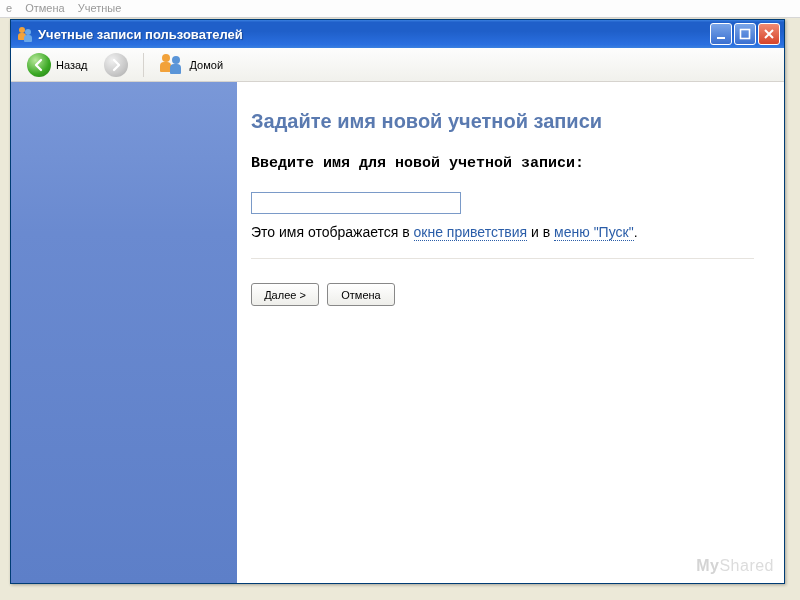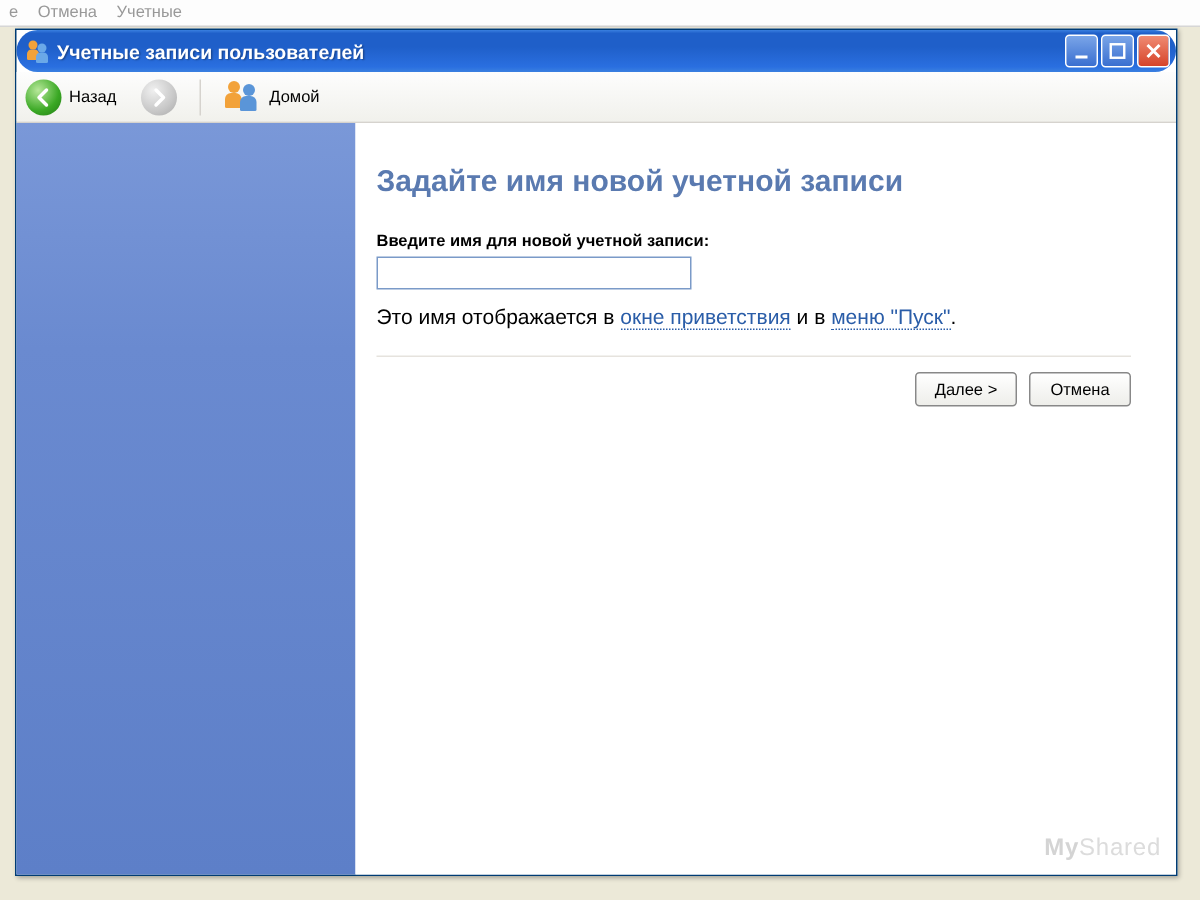--- a/index.html
+++ b/index.html
@@ -36,21 +36,20 @@
     }
     .titlebar {
       height: 28px;
       background: linear-gradient(to bottom, #3a80e0 0%, #1f5fc9 8%, #1f5fc9 40%, #2a6fe0 88%, #3a80e0 100%);
       display: flex;
       align-items: center;
       padding: 0 4px 0 6px;
       color: #fff;
       font-weight: bold;
       font-size: 13px;
-      border-radius: 14px;
     }
     .title-icon {
       width: 16px; height: 16px; margin-right: 5px;
       position: relative;
     }
     .title-icon .head { width:6px; height:6px; border-radius:50%; position:absolute; }
     .title-icon .h1 { background:#f2a23a; left:2px; top:1px; }
     .title-icon .h2 { background:#6aa8e8; left:8px; top:3px; }
     .title-icon .body { width:8px; height:7px; border-radius:3px 3px 1px 1px; position:absolute; }
     .title-icon .b1 { background:#f2a23a; left:1px; top:7px; }
@@ -66,21 +65,21 @@
       cursor: pointer;
     }
     .win-min, .win-max { background: linear-gradient(to bottom, #7aa5e8, #3a6fd0); }
     .win-close { background: linear-gradient(to bottom, #f08b73, #d6442a); }
     .win-btn svg { width: 12px; height: 12px; }
     .toolbar {
       height: 34px;
       background: linear-gradient(to bottom, #fdfdfd, #f1f1ec);
       border-bottom: 1px solid #d6d3ce;
       display: flex; align-items: center;
-      padding: 0 2px;
+      padding: 0 12px;
       gap: 8px;
     }
     .tb-btn { display: flex; align-items: center; gap: 5px; padding: 2px 4px; cursor: pointer; }
     .circle-btn {
       width: 24px; height: 24px; border-radius: 50%;
       display: flex; align-items: center; justify-content: center;
     }
     .circle-green { background: radial-gradient(circle at 35% 30%, #b7e89a, #3aa824 60%, #227a14); }
     .circle-grey  { background: radial-gradient(circle at 35% 30%, #f0f0f0, #c8c8c8 60%, #a8a8a8); }
     .circle-btn svg { width: 14px; height: 14px; }
@@ -105,23 +104,24 @@
       position: relative;
     }
     .page-title {
       color: #5a7ab0;
       font-size: 20px;
       font-weight: bold;
       margin-bottom: 22px;
     }
     .instr {
       color: #000;
-      font-size: 11px;
+      font-size: 15px;
       font-weight: bold;
-      margin-bottom: 4px;
+      margin-bottom: 20px;
+      font-family: Liberation Mono, monospace;
     }
     .name-input {
       width: 210px;
       height: 22px;
       border: 1px solid #7a9ac8;
       padding: 2px 4px;
       font-size: 12px;
     }
     .hint {
       margin-top: 10px;
@@ -130,23 +130,22 @@
     }
     .hint a {
       color: #2a5da8;
       border-bottom: 1px dotted #2a5da8;
       text-decoration: none;
       cursor: pointer;
     }
     .divider { margin-top: 18px; border-top: 1px solid #e6e3de; }
     .btn-row {
       display: flex;
-      justify-content: flex-end;
       gap: 8px;
-      margin-top: 10px;
+      margin-top: 24px;
     }
     .xp-btn {
       min-width: 68px;
       height: 23px;
       border: 1px solid #888;
       border-radius: 3px;
       background: linear-gradient(to bottom, #ffffff, #eeeeea);
       font-size: 11px;
       padding: 0 12px;
       cursor: pointer;

